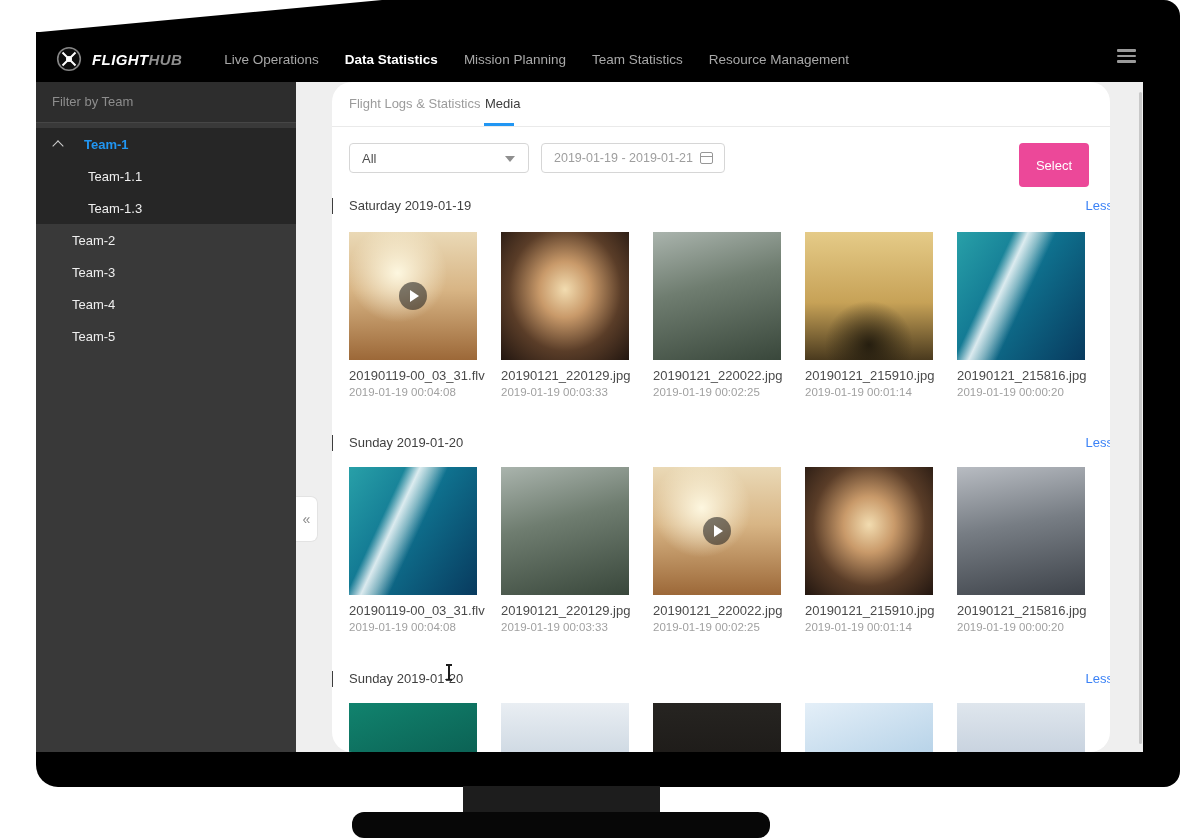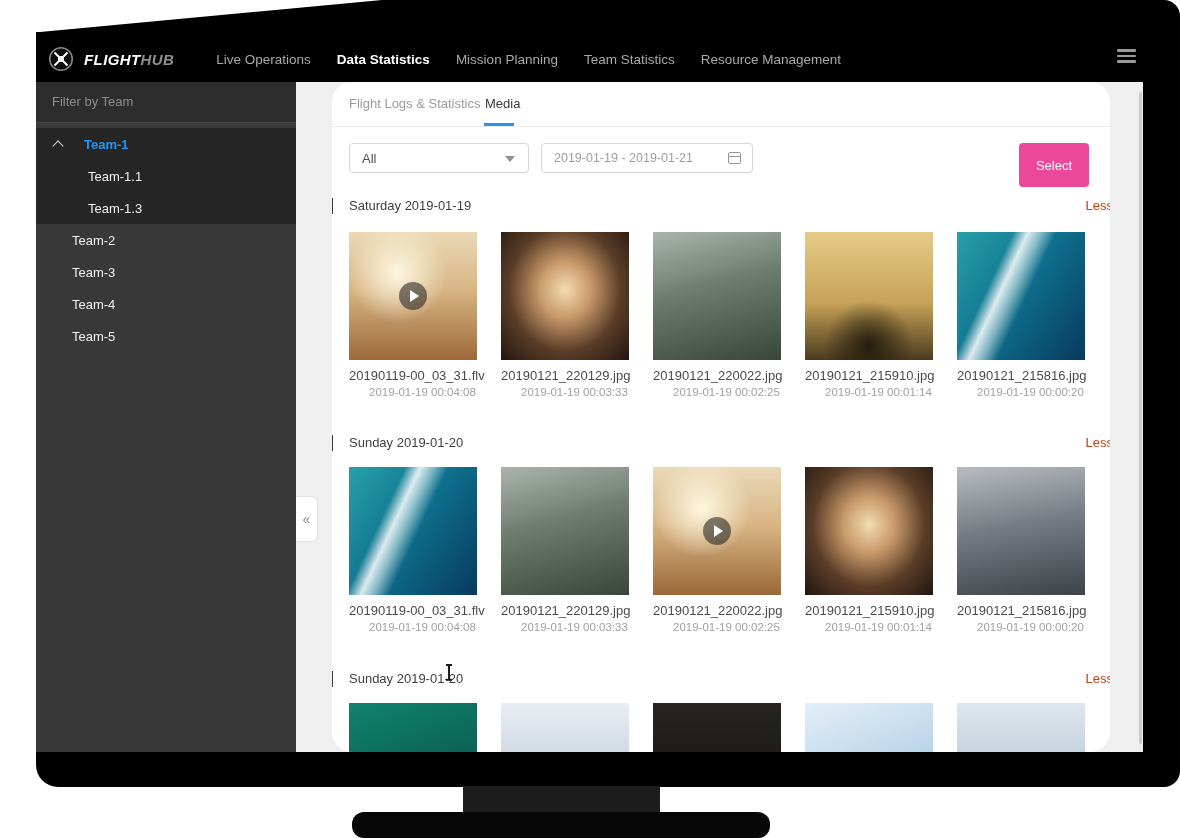--- a/index.html
+++ b/index.html
@@ -6,21 +6,21 @@
   #page{position:relative;width:1180px;height:838px;background:#ffffff;overflow:hidden;
         font-family:"Liberation Sans","DejaVu Sans",sans-serif;}
   
   .frame{position:absolute;left:36px;top:0;width:1144px;height:787px;background:#000;
          border-radius:10px 16px 16px 22px;}
   .top-wedge{position:absolute;left:0;top:0;width:382px;height:32px;background:#fff;
          clip-path:polygon(0 0,382px 0,40px 32px,0 32px);}
   .stand-neck{position:absolute;left:463px;top:786px;width:197px;height:28px;background:#1d1d1d;}
   .stand-base{position:absolute;left:352px;top:812px;width:418px;height:26px;background:#070707;border-radius:12px;}
   
-  .navbar{position:absolute;left:36px;top:36px;width:1107px;height:46px;display:flex;align-items:center;}
+  .navbar{position:absolute;left:36px;top:36px;width:1107px;height:46px;display:flex;align-items:center;padding-left:8px;}
   .logo{display:flex;align-items:center;margin-left:12px;}
   .logo svg{display:block;}
   .logo-text{margin-left:10px;font-style:italic;font-weight:800;font-size:15px;letter-spacing:.4px;}
   .lg1{color:#fff;} .lg2{color:#8f8f8f;}
   .nav-items{display:flex;gap:26px;margin-left:42px;font-size:13.5px;}
   .nav-item{color:#a8a8a8;cursor:pointer;}
   .nav-item.active{color:#fff;font-weight:700;}
   .hamburger{position:absolute;left:1081px;top:13px;width:19px;cursor:pointer;}
   .hamburger i{display:block;height:2.5px;background:#9a9a9a;margin-bottom:3px;border-radius:1px;}
   
@@ -44,40 +44,40 @@
   .tabbar{position:absolute;left:0;top:0;width:778px;height:44px;border-bottom:1px solid #eaeaea;}
   .tab{position:absolute;top:14px;font-size:13px;cursor:pointer;}
   .tab1{left:17px;color:#9b9b9b;}
   .tab2{left:153px;color:#3c3c3c;font-weight:500;}
   .tab-underline{position:absolute;left:152px;bottom:0;width:30px;height:3px;background:#2196f3;}
   .select-box{position:absolute;left:17px;top:61px;width:180px;height:30px;border:1px solid #d6d6d6;border-radius:4px;
               box-sizing:border-box;display:flex;align-items:center;font-size:13px;color:#4f4f4f;cursor:pointer;}
   .select-box .val{margin-left:12px;}
   .caret-down{position:absolute;right:13px;top:12px;width:0;height:0;border-left:5px solid transparent;
               border-right:5px solid transparent;border-top:6px solid #8f8f8f;}
-  .date-box{position:absolute;left:209px;top:61px;width:212px;height:30px;border:1px solid #d6d6d6;border-radius:4px;
+  .date-box{position:absolute;left:209px;top:61px;width:184px;height:30px;border:1px solid #d6d6d6;border-radius:4px;
             box-sizing:border-box;display:flex;align-items:center;font-size:12.5px;color:#9e9e9e;cursor:text;}
   .date-box .val{margin-left:12px;}
   .cal-icon{position:absolute;right:11px;top:8px;width:13px;height:12px;border:1.5px solid #979797;border-radius:2px;
             box-sizing:border-box;}
   .cal-icon::before{content:"";position:absolute;left:0;top:2.5px;width:100%;height:1.5px;background:#979797;}
   .btn-select{position:absolute;left:687px;top:61px;width:70px;height:44px;background:#ec4899;border-radius:4px;
               display:flex;align-items:center;justify-content:center;color:#fff;font-size:13px;font-weight:400;cursor:pointer;}
   
   .sec-header{position:absolute;left:0;width:778px;height:20px;padding-left:36px;}
   .sec-accent{position:absolute;left:-2px;top:1px;width:3px;height:16px;background:#3d3d3d;}
   .sec-title{position:absolute;left:17px;top:1px;font-size:13px;font-weight:500;color:#3f3f3f;}
-  .less{position:absolute;right:18px;top:1px;display:flex;align-items:center;gap:7px;font-size:13px;color:#c2410c;cursor:pointer;}
+  .less{position:absolute;right:18px;top:1px;display:flex;align-items:center;gap:7px;font-size:13px;color:#3b82f6;cursor:pointer;}
   .chev-down{width:7px;height:7px;border-right:1.6px solid #4a4a4a;border-bottom:1.6px solid #4a4a4a;
              transform:rotate(45deg) translate(-1px,-1px);}
   .row{position:absolute;left:0;width:742px;height:185px;}
   .mi{position:absolute;top:0;width:128px;}
   .thumb{width:128px;height:128px;position:relative;background:#888;}
   .fn{margin-top:8px;font-size:13px;color:#4a4a4a;white-space:nowrap;}
-  .ts{margin-top:3px;font-size:11.5px;color:#a0a0a0;white-space:nowrap;margin-left:20px;}
+  .ts{margin-top:3px;font-size:11.5px;color:#a0a0a0;white-space:nowrap;}
   .play{position:absolute;left:50%;top:50%;width:28px;height:28px;margin:-14px 0 0 -14px;border-radius:50%;
         background:rgba(25,25,25,.55);cursor:pointer;}
   .play::after{content:"";position:absolute;left:11px;top:8px;width:0;height:0;
         border-left:9px solid #fff;border-top:6px solid transparent;border-bottom:6px solid transparent;}
   
   .thumb-desert{background:radial-gradient(circle at 38% 32%,rgba(255,250,228,.95) 0%,rgba(255,250,228,0) 42%),
       linear-gradient(180deg,#ead9b6 0%,#d8b585 45%,#9c6838 100%);}
   .thumb-cave{background:radial-gradient(ellipse at 50% 45%,#f2dcb0 0%,#c99a6a 28%,#5a3d28 62%,#221610 100%);}
   .thumb-forest-cliff{background:linear-gradient(165deg,#aab4ad 0%,#6f7d70 42%,#39473b 100%);}
   .thumb-golden-rock{background:radial-gradient(circle at 50% 88%,rgba(25,20,10,.85) 0%,rgba(25,20,10,0) 34%),

